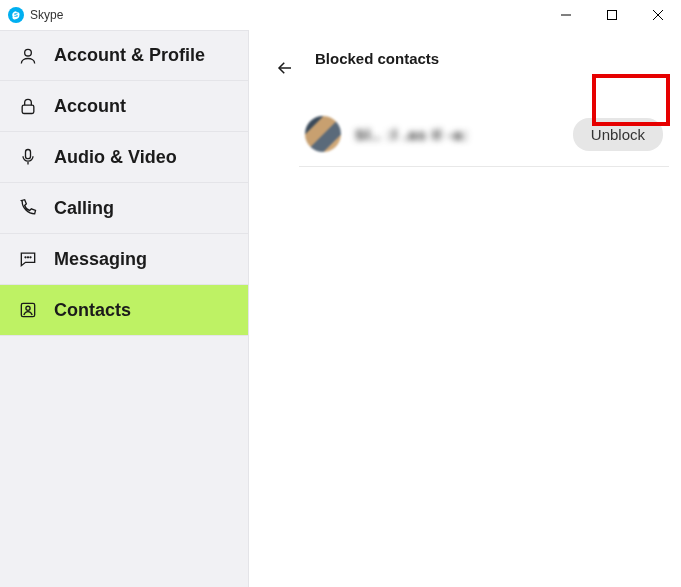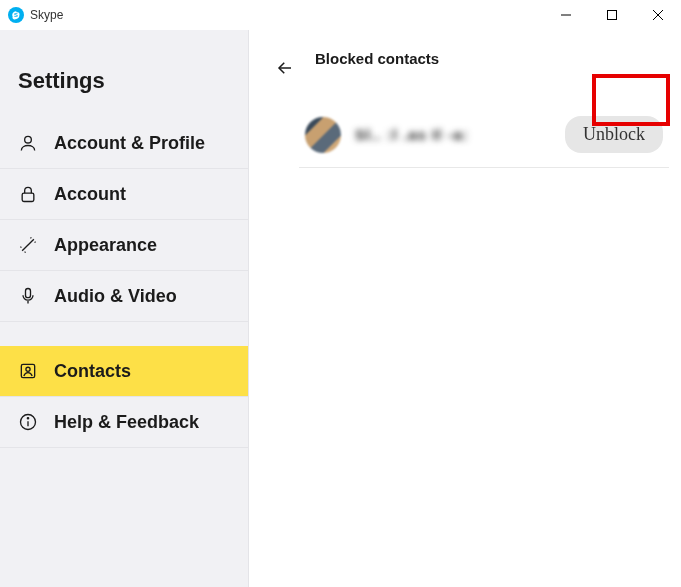--- a/index.html
+++ b/index.html
@@ -12,35 +12,35 @@
   .titlebar-controls { margin-left: auto; display: flex; }
   .titlebar-btn { width: 46px; height: 30px; display: flex; align-items: center; justify-content: center; cursor: pointer; }
   .titlebar-btn svg { width: 10px; height: 10px; stroke: #000; stroke-width: 1; fill: none; }
   
   .body-wrap { display: flex; height: 557px; }
   
   .sidebar { width: 249px; background: #f1f1f4; border-right: 1px solid #e4e4e8; display: flex; flex-direction: column; }
   .sidebar-title { font-size: 22px; font-weight: 700; color: #1b1b1b; padding: 38px 0 24px 18px; }
   .sidebar-item { display: flex; align-items: center; height: 51px; padding-left: 18px; border-bottom: 1px solid #e4e4e8; cursor: pointer; }
   .sidebar-item:first-of-type { border-top: 1px solid #e4e4e8; }
-  .sidebar-item.active { background: #fde047; margin-top: 24px; }
+  .sidebar-item.active { background: #bef264; }
   .sidebar-item .icon { width: 20px; height: 20px; margin-right: 16px; display: flex; align-items: center; justify-content: center; }
   .sidebar-item .icon svg { width: 20px; height: 20px; stroke: #1b1b1b; stroke-width: 1.6; fill: none; }
   .sidebar-item .label { font-size: 18px; font-weight: 600; color: #1b1b1b; }
   
   .main { flex: 1; background: #fff; padding: 18px 12px 0 12px; position: relative; }
   .main-header { display: flex; align-items: flex-start; padding: 2px 0 10px 6px; }
   .back-btn { width: 36px; height: 36px; display: flex; align-items: center; justify-content: center; cursor: pointer; }
   .back-btn svg { width: 18px; height: 18px; stroke: #1b1b1b; stroke-width: 2; fill: none; }
   .main-title { font-size: 15px; font-weight: 700; color: #1b1b1b; margin-left: 12px; }
   
   .contact-row { display: flex; align-items: center; padding: 10px 6px 14px 6px; border-bottom: 1px solid #e8e8e8; margin: 10px 0 0 38px; }
   .avatar { width: 36px; height: 36px; border-radius: 50%; background: linear-gradient(135deg,#3a4a5a 25%,#c8a070 25%,#c8a070 50%,#5a6a7a 50%,#5a6a7a 75%,#d0a878 75%); filter: blur(1px); }
   .contact-name { margin-left: 14px; font-size: 15px; font-weight: 600; color: #1b1b1b; filter: blur(3px); letter-spacing: 1px; }
-  .unblock-btn { margin-left: auto; background: #e6e6e6; border: none; border-radius: 16px; padding: 8px 18px; font-size: 18px; color: #333; cursor: pointer; font-family: Liberation Serif, serif; }
+  .unblock-btn { margin-left: auto; background: #e6e6e6; border: none; border-radius: 16px; padding: 8px 18px; font-size: 15px; color: #333; cursor: pointer; }
   
   .highlight-box { position: absolute; border: 4px solid #e60000; pointer-events: none; }
 </style>
 </head>
 <body>
 
 <div class="titlebar">
   <span class="titlebar-icon">
     <svg viewBox="0 0 24 24">
         <path d="M12 3a9 9 0 0 0-8 13c-.3.6-.5 1.3-.5 2 0 2.5 2 4.5 4.5 4.5.7 0 1.4-.2 2-.5a9 9 0 0 0 10-10c.3-.6.5-1.3.5-2 0-2.5-2-4.5-4.5-4.5-.7 0-1.4.2-2 .5A9 9 0 0 0 12 3z" fill="#fff"></path>
@@ -63,21 +63,20 @@
         <svg viewBox="0 0 10 10">
           <line x1="0" y1="0" x2="10" y2="10"></line>
           <line x1="10" y1="0" x2="0" y2="10"></line>
         </svg>
       </div>
   </div>
 </div>
 
 <div class="body-wrap">
   <div class="sidebar">
-    <div class="sidebar-title">Settings</div>
 
     <div class="sidebar-item">
       <span class="icon">
           <svg viewBox="0 0 24 24">
             <circle cx="12" cy="8" r="4"></circle>
             <path d="M4 21c0-4 4-6 8-6s8 2 8 6"></path>
           </svg>
         </span>
       <span class="label">Account &amp; Profile</span>
     </div>
@@ -86,64 +85,64 @@
     <div class="sidebar-item">
       <span class="icon">
           <svg viewBox="0 0 24 24">
             <rect x="5" y="11" width="14" height="10" rx="2"></rect>
             <path d="M8 11V8a4 4 0 0 1 8 0v3"></path>
           </svg>
         </span>
       <span class="label">Account</span>
     </div>
 
-    <div class="sidebar-item">
-      <span class="icon">
-          <svg viewBox="0 0 24 24">
-            <path d="M5 19L19 5"></path>
-            <path d="M15 3l1 1M20 8l1 1M4 14l-1 1M9 20l-1 1"></path>
-          </svg>
-        </span>
-      <span class="label">Appearance</span>
-    </div>
 
     <div class="sidebar-item">
       <span class="icon">
           <svg viewBox="0 0 24 24">
             <rect x="9" y="3" width="6" height="11" rx="3"></rect>
             <path d="M6 11a6 6 0 0 0 12 0M12 18v3"></path>
           </svg>
         </span>
       <span class="label">Audio &amp; Video</span>
     </div>
 
+    <div class="sidebar-item">
+      <span class="icon">
+          <svg viewBox="0 0 24 24">
+            <path d="M5 4c0 8 7 15 15 15l1-4-5-2-2 2c-3-1-5-3-6-6l2-2-2-5-4 1z"></path>
+          </svg>
+        </span>
+      <span class="label">Calling</span>
+    </div>
 
+    <div class="sidebar-item">
+      <span class="icon">
+          <svg viewBox="0 0 24 24">
+            <path d="M4 5h16v11H9l-5 4V5z"></path>
+            <circle cx="9" cy="10" r="0.6" fill="#1b1b1b"></circle>
+            <circle cx="12" cy="10" r="0.6" fill="#1b1b1b"></circle>
+            <circle cx="15" cy="10" r="0.6" fill="#1b1b1b"></circle>
+          </svg>
+        </span>
+      <span class="label">Messaging</span>
+    </div>
 
 
     <div class="sidebar-item active">
       <span class="icon">
           <svg viewBox="0 0 24 24">
             <rect x="4" y="4" width="16" height="16" rx="2"></rect>
             <circle cx="12" cy="10" r="2.5"></circle>
             <path d="M7 18c1-3 3-4 5-4s4 1 5 4"></path>
           </svg>
         </span>
       <span class="label">Contacts</span>
     </div>
 
-    <div class="sidebar-item">
-      <span class="icon">
-          <svg viewBox="0 0 24 24">
-            <circle cx="12" cy="12" r="9"></circle>
-            <line x1="12" y1="11" x2="12" y2="17"></line>
-            <circle cx="12" cy="7.5" r="0.8" fill="#1b1b1b"></circle>
-          </svg>
-        </span>
-      <span class="label">Help &amp; Feedback</span>
-    </div>
   </div>
 
   <div class="main">
     <div class="main-header">
       <div class="back-btn">
         <svg viewBox="0 0 24 24">
             <line x1="20" y1="12" x2="4" y2="12"></line>
             <polyline points="11 5 4 12 11 19"></polyline>
           </svg>
       </div>

